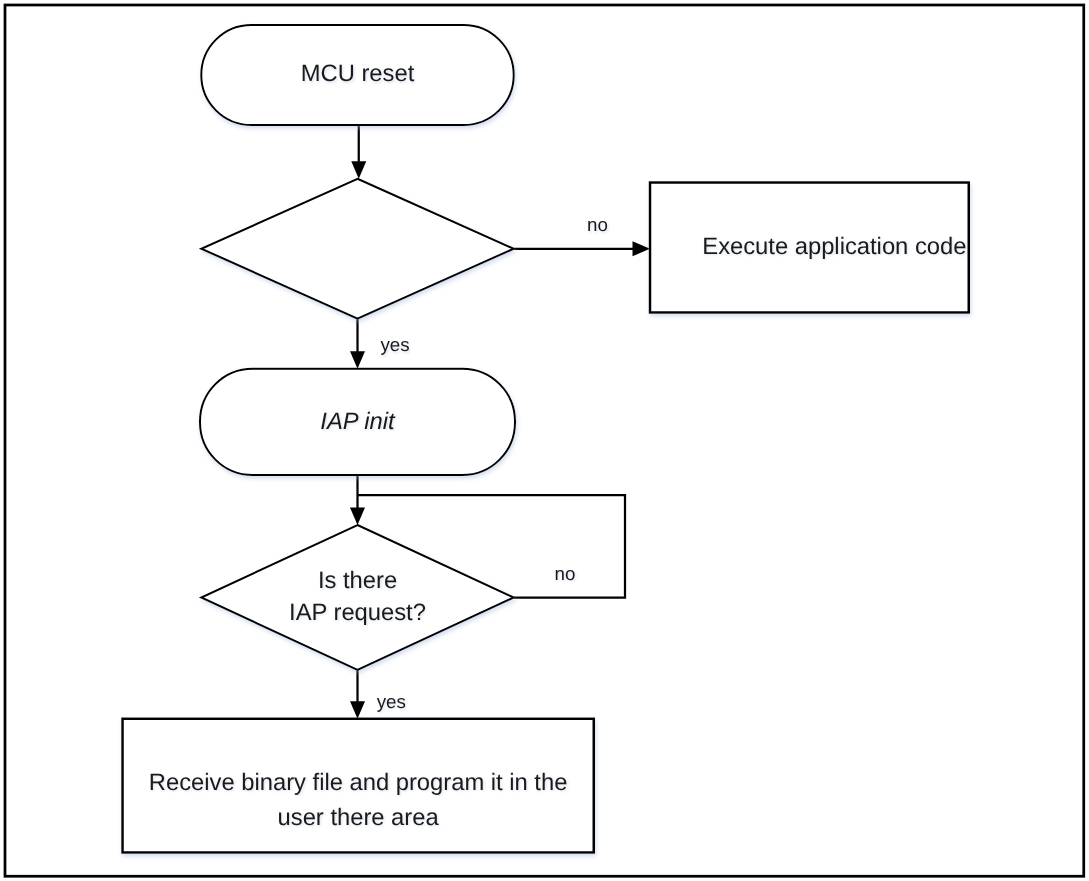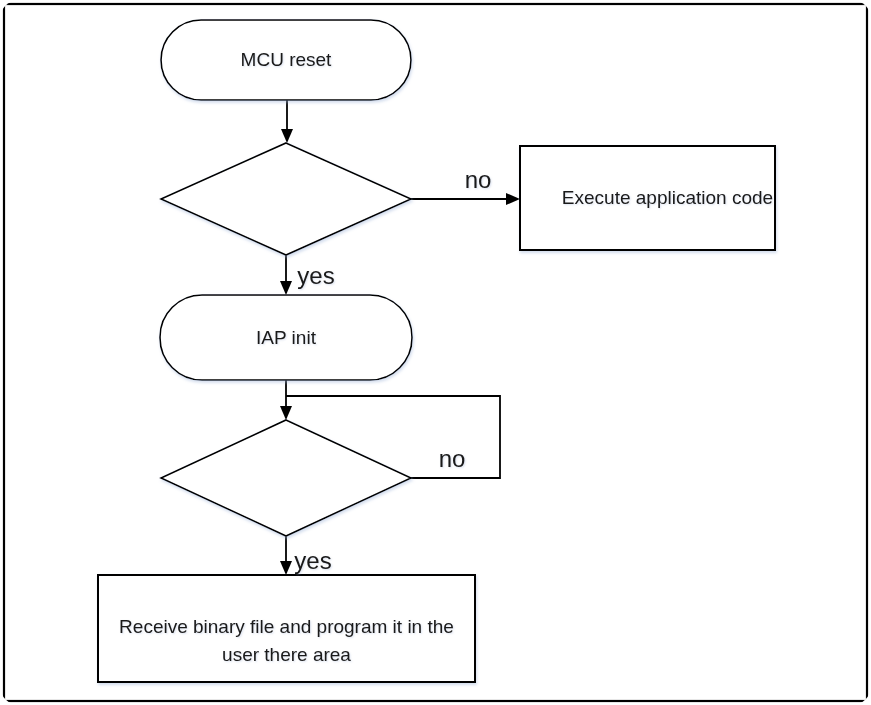--- a/index.html
+++ b/index.html
@@ -4,42 +4,41 @@
 <style>
   html, body { margin: 0; padding: 0; background: #ffffff; }
   #canvas {
     position: relative;
     width: 871px;
     height: 705px;
     background: #ffffff;
     font-family: "Liberation Sans", sans-serif;
     color: #1a1a1a;
     overflow: hidden;
-    border-radius: 19px;
   }
   #connectors { position: absolute; left: 0; top: 0; }
   .node-label {
     position: absolute;
     display: flex;
     flex-direction: column;
     align-items: center;
     justify-content: center;
     text-align: center;
     font-size: 19px;
     line-height: 26px;
     color: #1a1a1a;
     text-shadow: 1px 1px 2px rgba(150,170,210,0.35);
     pointer-events: none;
   }
   .edge-label {
     position: absolute;
     display: flex;
     align-items: center;
     justify-content: center;
-    font-size: 24px;
+    font-size: 15px;
     color: #1a1a1a;
     text-shadow: 1px 1px 2px rgba(150,170,210,0.35);
     pointer-events: none;
   }
   .wrap-box { line-height: 28px; }
 </style>
 </head>
 <body>
 
 <div id="canvas">
@@ -81,22 +80,26 @@
     <polygon points="286,420 411,478 286,536 161,478" fill="#ffffff" stroke="#000000" stroke-width="1.6" filter="url(#soft)"></polygon>
 
     <rect x="98" y="575" width="377" height="107" fill="#ffffff" stroke="#000000" stroke-width="2" filter="url(#soft)"></rect>
   </svg>
 
   <div class="node-label" style="left:161px; top:20px; width:250px; height:80px;">MCU reset</div>
 
 
   <div class="node-label" style="left:520px; top:146px; width:295px; height:104px;">Execute application code</div>
 
-  <div class="node-label" style="left:160px; top:295px; width:252px; height:85px;">IAP init</div>
+  <div class="node-label" style="left:160px; top:295px; width:252px; height:85px;font-style:italic;">IAP init</div>
 
+  <div class="node-label" style="left:161px; top:420px; width:250px; height:116px;">
+    <div>Is there</div>
+    <div>IAP request?</div>
+  </div>
 
   <div class="node-label wrap-box" style="left:98px; top:575px; width:377px; height:131px;">
     <div>Receive binary file and program it in the</div>
     <div>user there area</div>
   </div>
 
   <div class="edge-label" style="left:455px; top:167px; width:46px; height:26px;">no</div>
 
   <div class="edge-label" style="left:293px; top:263px; width:46px; height:26px;">yes</div>
 

